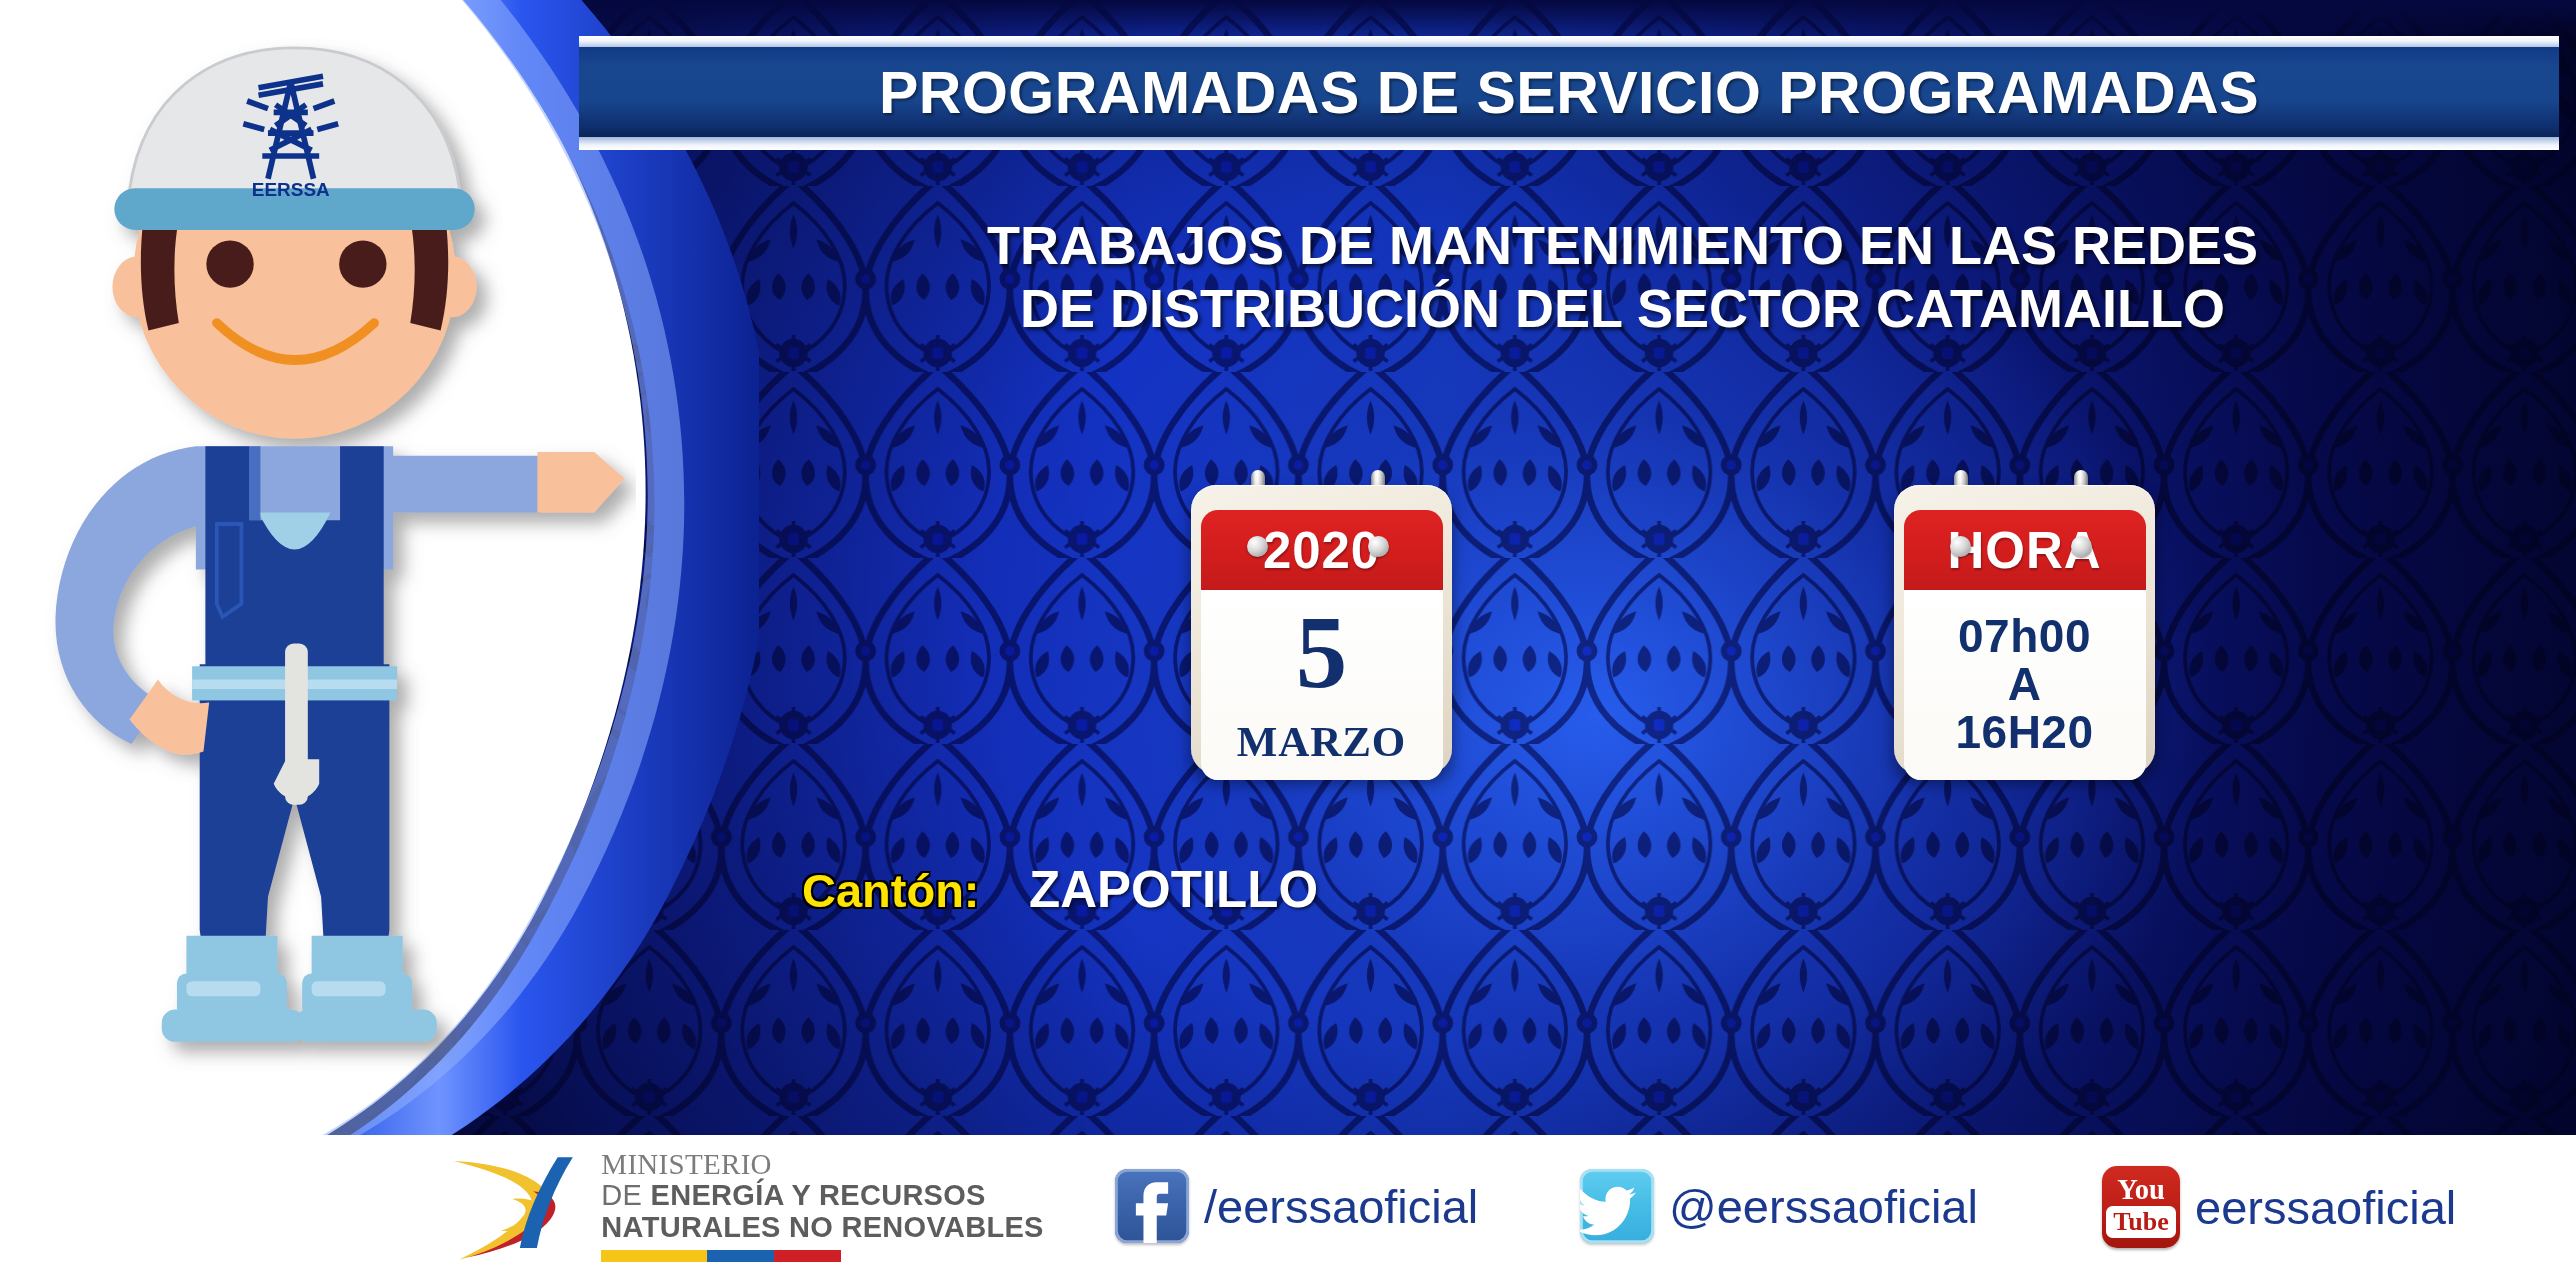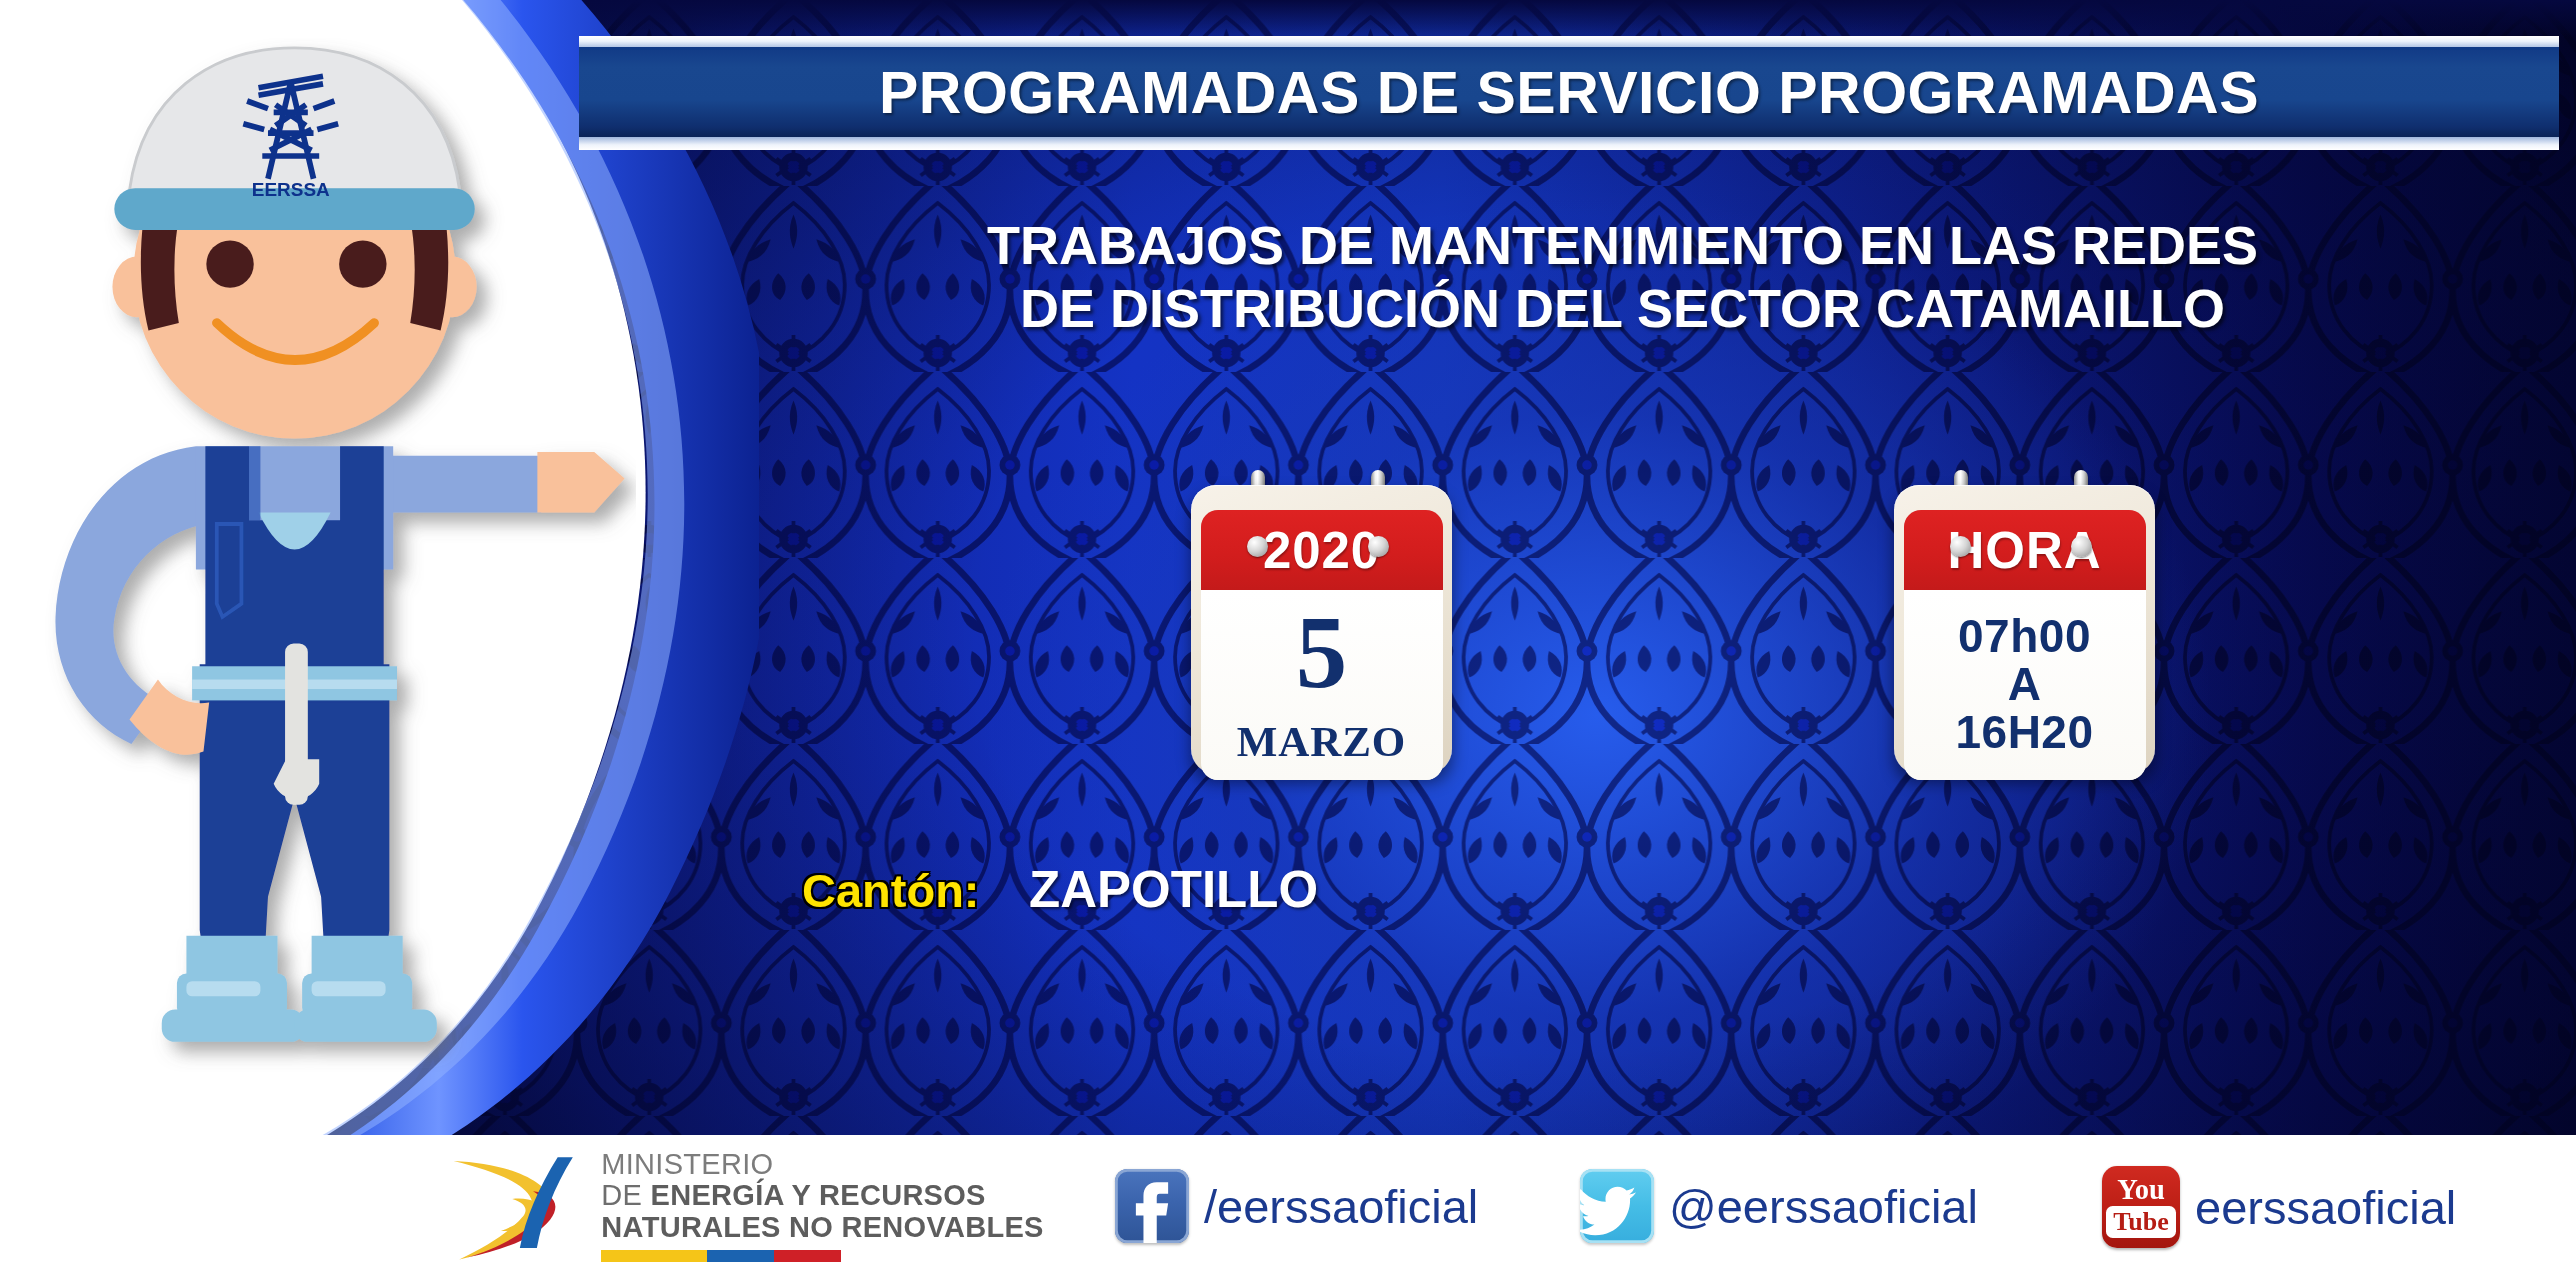--- a/index.html
+++ b/index.html
@@ -80,21 +80,21 @@
     text-shadow:1.9px 1.9px 2.8px rgba(0,0,0,.55);}
   #row-canton{left:802px;top:859px;}
   #row-canton .lbl{margin-right:26.6px;}
   #row-sector{left:812px;top:954px;width:1746px;}
   #row-sector .lbl{margin-right:25px;}
 
   
   .footer{position:absolute;left:0;top:1135px;width:2576px;height:154px;background:#ffffff;}
   .ministry{position:absolute;left:446px;top:1144px;display:flex;align-items:center;}
   .min-text{margin-left:13.3px;}
-  .min-l1{color:#7c7c7c;font-size:29px;letter-spacing:0.3px;line-height:1.08;}
+  .min-l1{color:#7c7c7c;font-size:29px;letter-spacing:0.3px;line-height:1.08;font-family:Liberation Serif, serif;}
   .min-l2{color:#6e6e6e;font-size:29px;letter-spacing:0.3px;line-height:1.08;}
   .min-l2 b{color:#5d5d5d;}
   .min-l3{color:#5d5d5d;font-size:29px;font-weight:bold;letter-spacing:0.3px;line-height:1.08;}
   .flagbar{margin-top:6.6px;width:240px;height:12.3px;display:flex;}
   .flagbar i{display:block;height:100%;}
 
   .social{position:absolute;display:flex;align-items:center;}
   .social .handle{color:#1b3a8f;font-size:47px;margin-left:15px;white-space:nowrap;}
   #soc-fb{left:1115px;top:1169px;}
   #soc-tw{left:1580px;top:1169px;}

